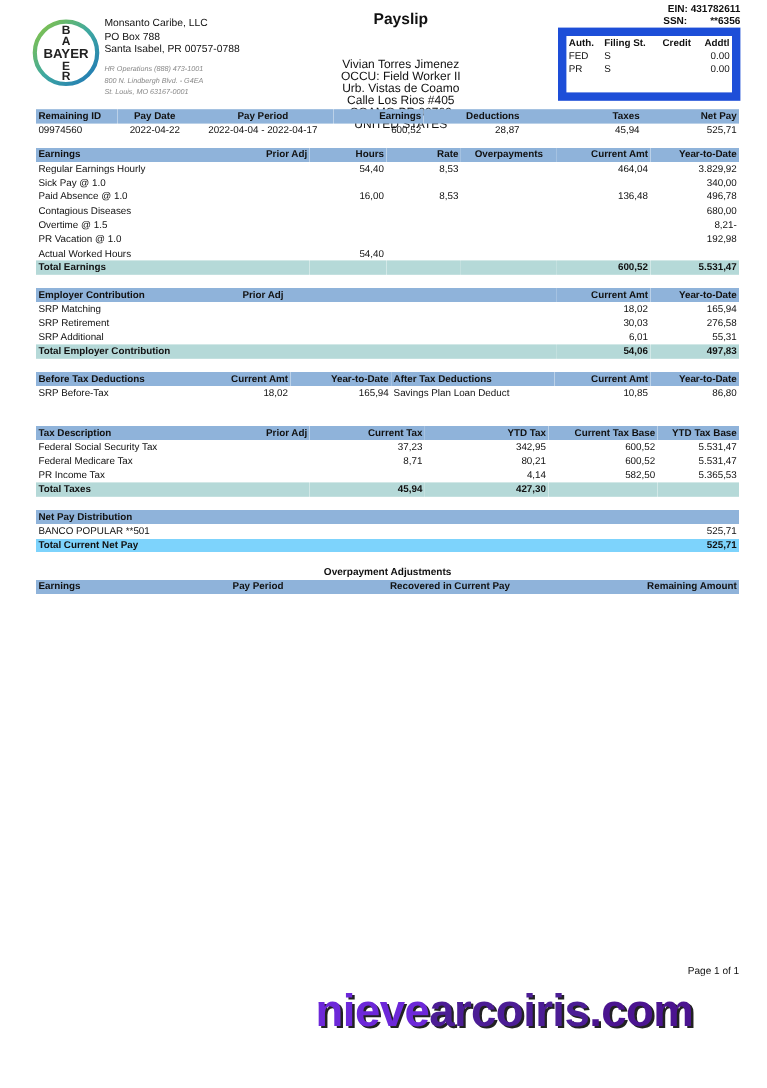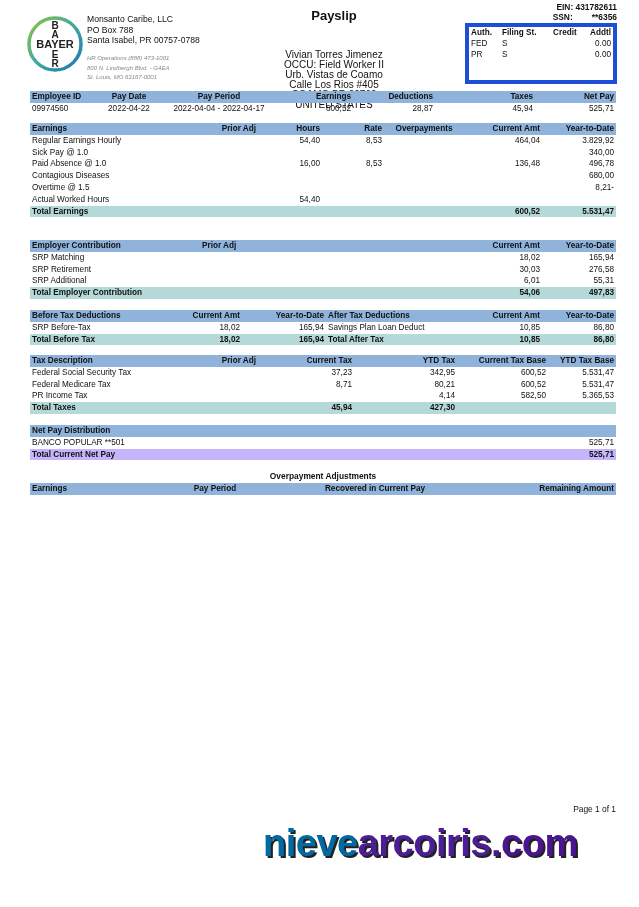--- a/index.html
+++ b/index.html
@@ -6,36 +6,36 @@
   body { width:639px; height:907px; position:relative; font-family:"Liberation Sans", sans-serif; color:#111; font-size:8.4px; overflow:hidden; }
   .abs { position:absolute; }
   
   .logo { left:26px; top:15px; width:58px; height:58px; }
   .company { left:87px; top:14px; font-size:8.6px; line-height:10.5px; color:#111; }
   .hrinfo { left:87px; top:54px; font-size:6px; line-height:9.5px; color:#888; font-style:italic; }
   .title { left:260px; top:8px; width:148px; text-align:center; font-size:13px; font-weight:bold; }
   .employee { left:260px; top:30px; width:148px; text-align:center; font-size:10px; line-height:10px;margin-top:20px; }
   .ein { right:22px; top:2px; text-align:right; font-size:8.4px; font-weight:bold; line-height:10px; }
   .ein span { display:inline-block; }
-  .authbox { left:465px; top:23px; width:152px; height:61px; border:4px solid #1d4ed8; box-sizing:border-box; }
+  .authbox { left:465px; top:23px; width:152px; height:61px; border:7px solid #1d4ed8; box-sizing:border-box; }
   .authbox table { width:100%; border-collapse:collapse; font-size:8.2px; }
   .authbox th { font-weight:bold; text-align:left; padding:1px 2px; }
   .authbox td { padding:1px 2px; }
   .r { text-align:right !important; }
   .c { text-align:center !important; }
 
   table.sec { position:absolute; left:30px; width:586px; border-collapse:collapse; font-size:8.2px; table-layout:fixed; }
   table.sec td, table.sec th { padding:0 2px; height:11.8px; line-height:11.8px; white-space:nowrap; overflow:hidden; }
   table.sec tr.hdr th { background:#8fb3da; font-weight:bold; text-align:left; color:#111; }
   table.sec tr.tot td { background:#b5d9d8; font-weight:bold; }
-  table.sec tr.tot2 td { background:#c4b5fd; font-weight:bold; }
+  table.sec tr.tot2 td { background:#7dd3fc; font-weight:bold; }
   .ovtitle { left:30px; top:471px; width:586px; text-align:center; font-weight:bold; font-size:8.4px; }
   .pagenum { right:23px; top:804px; font-size:8.4px; }
   .wm { left:263px; top:822px; font-size:38px; font-weight:bold; font-family:"Liberation Sans", sans-serif; letter-spacing:-0.5px; text-shadow:2px 2px 0 #222; }
-  .wm .y { color:#0369a1; }
+  .wm .y { color:#6d28d9; }
   .wm .o { color:#4c1d95; }
   .wm .p { color:#4b1490; }
 </style>
 </head>
 <body>
 
 <div class="abs logo">
   <svg width="58" height="58" viewBox="0 0 58 58">
     <defs>
       <linearGradient id="ring" x1="0" y1="0" x2="1" y2="1">
@@ -109,21 +109,21 @@
       <col style="width:68px">
       <col style="width:62px">
       <col style="width:118px">
       <col style="width:75px">
       <col style="width:82px">
       <col style="width:100px">
       <col style="width:81px">
     </colgroup>
   <tbody>
       <tr class="hdr">
-    <th>Employee ID</th>
+    <th>Remaining ID</th>
     <th class="c">Pay Date</th>
     <th class="c">Pay Period</th>
     <th class="r">Earnings</th>
     <th class="r">Deductions</th>
     <th class="r">Taxes</th>
     <th class="r">Net Pay</th>
   </tr>
   <tr>
     <td>09974560</td>
     <td class="c">2022-04-22</td>
@@ -195,20 +195,29 @@
   <tr>
         <td>Overtime @ 1.5</td>
         <td class="r"></td>
         <td class="r"></td>
         <td class="r"></td>
         <td class="r"></td>
         <td class="r"></td>
         <td class="r">8,21-</td>
       </tr>
   <tr>
+        <td>PR Vacation @ 1.0</td>
+        <td class="r"></td>
+        <td class="r"></td>
+        <td class="r"></td>
+        <td class="r"></td>
+        <td class="r"></td>
+        <td class="r">192,98</td>
+      </tr>
+  <tr>
         <td>Actual Worked Hours</td>
         <td class="r"></td>
         <td class="r">54,40</td>
         <td class="r"></td>
         <td class="r"></td>
         <td class="r"></td>
         <td class="r"></td>
       </tr>
   <tr class="tot">
         <td>Total Earnings</td>
@@ -282,28 +291,20 @@
     <th class="r">Year-to-Date</th>
   </tr>
   <tr>
         <td>SRP Before-Tax</td>
         <td class="r">18,02</td>
         <td class="r">165,94</td>
         <td>Savings Plan Loan Deduct</td>
         <td class="r">10,85</td>
         <td class="r">86,80</td>
       </tr>
-  <tr class="tot">
-        <td>Total Before Tax</td>
-        <td class="r">18,02</td>
-        <td class="r">165,94</td>
-        <td>Total After Tax</td>
-        <td class="r">10,85</td>
-        <td class="r">86,80</td>
-      </tr>
 </tbody>
   </table>
 
 <table class="sec" style="top:355px;">
   <colgroup>
       <col style="width:160px">
       <col style="width:68px">
       <col style="width:96px">
       <col style="width:103px">
       <col style="width:91px">

